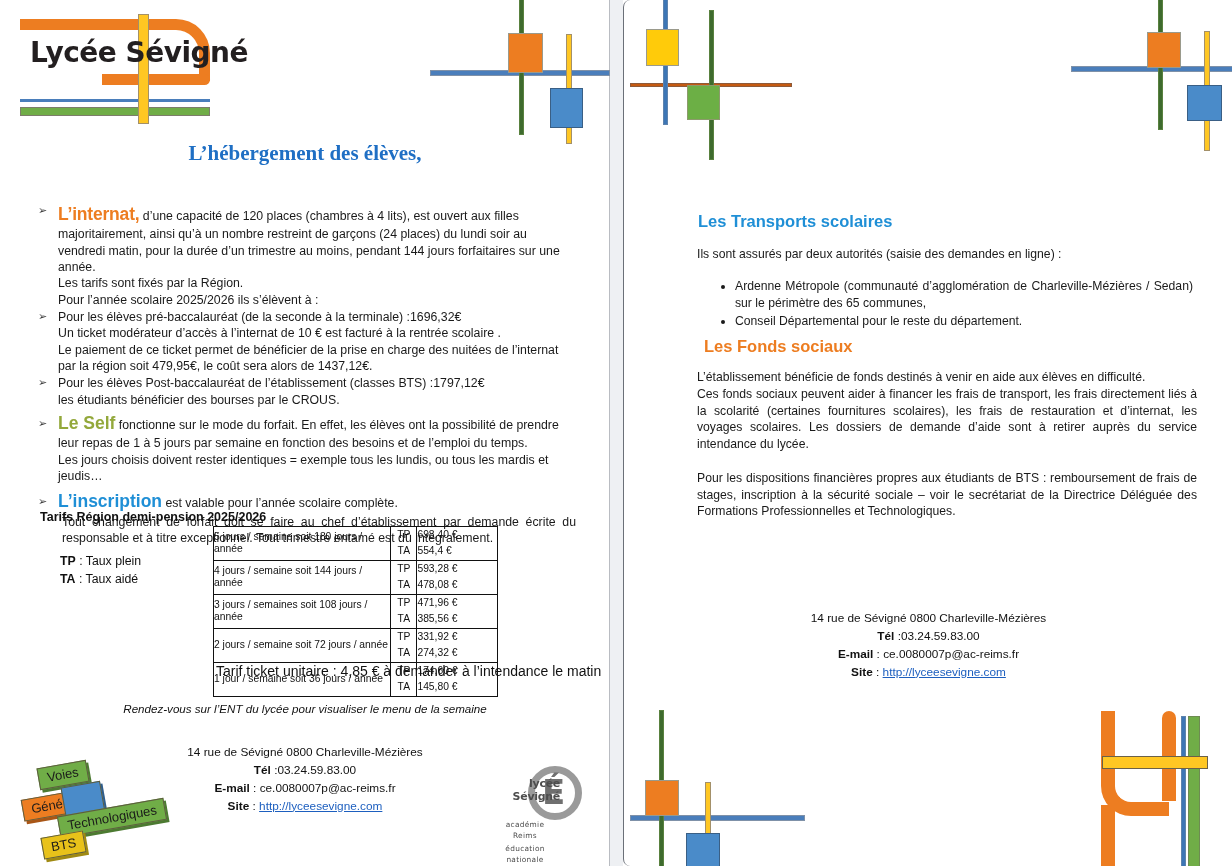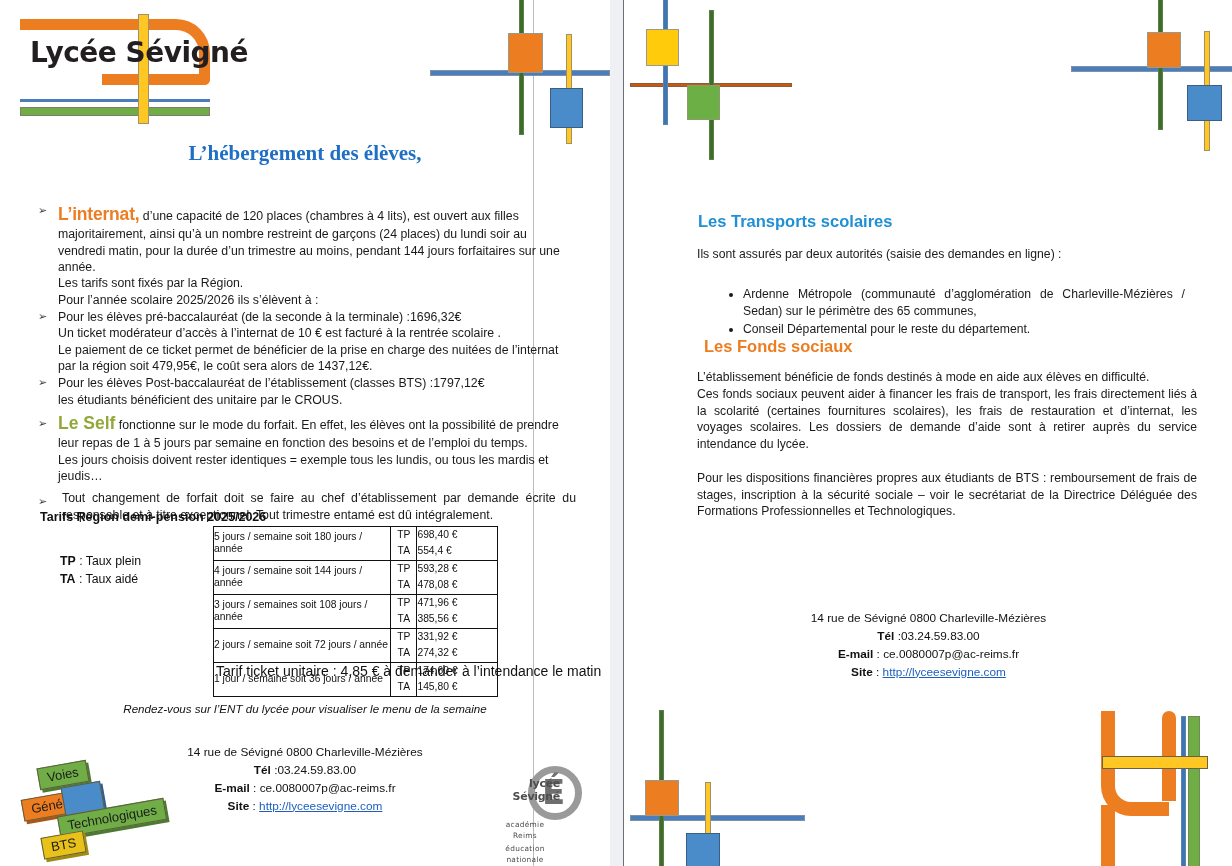--- a/index.html
+++ b/index.html
@@ -5,25 +5,25 @@
   * { box-sizing: border-box; margin: 0; padding: 0; }
   html, body {
     width: 1232px; height: 866px;
     background: #ffffff;
     font-family: "Liberation Sans", sans-serif;
     overflow: hidden;
   }
   .page { position: relative; width: 1232px; height: 866px; background:#fff; }
 
   
-  .panel-left  { position:absolute; left:0;   top:0; width:534px; height:866px; background:#fff;
+  .panel-left  { position:absolute; left:0;   top:0; width:610px; height:866px; background:#fff;
                  border-right:1px solid #b9bcc2; }
   .gutter      { position:absolute; left:610px; top:0; width:13px; height:866px; background:#eef0f3; }
   .panel-right { position:absolute; left:623px; top:0; width:609px; height:866px; background:#fff;
-                 border-left:1px solid #6b7078; }
+                 border-left:1px solid #6b7078;border-radius:7px; }
 
   
   .logo { position:absolute; left:14px; top:14px; width:200px; height:100px; }
   .logo .orange-hook {
     position:absolute; left:6px; top:5px; width:190px; height:62px;
     border-top:11px solid #ED7D21; border-right:11px solid #ED7D21;
     border-top-right-radius:34px;
   }
   .logo .orange-tail { position:absolute; left:88px; top:60px; width:108px; height:11px;
                        background:#ED7D21; border-radius:0 6px 6px 0; }
@@ -155,21 +155,21 @@
     position:absolute; font-size:16.5px; font-weight:bold; color:#1F8FD6;
     font-family:"Liberation Sans", sans-serif;
   }
   .h-orange {
     position:absolute; font-size:16.5px; font-weight:bold; color:#ED7D21;
     font-family:"Liberation Sans", sans-serif;
   }
   .body-right {
     position:absolute; font-size:12.2px; color:#1a1a1a; line-height:1.36;
   }
-  ul.bullets { margin:12px; padding-left:34px; list-style:disc; }
+  ul.bullets { margin:4px; padding-left:34px; list-style:disc; }
   ul.bullets li { margin-bottom:2px; text-align:justify; }
   .u { }
 </style>
 </head>
 <body>
 
 <div class="page">
 
   <div class="panel-left">
 
@@ -206,31 +206,32 @@
       <div class="blk">
         <span class="arrow">➢</span>
         <span class="ind">Pour les élèves pré-baccalauréat (de la seconde à la terminale) :1696,32€</span>
         <span class="ind">Un ticket modérateur d’accès à l’internat de 10 € est facturé à la rentrée scolaire .</span>
         <span class="ind">Le paiement de ce ticket permet de bénéficier de la prise en charge des nuitées de l’internat par la région soit 479,95€, le coût sera alors de 1437,12€.</span>
       </div>
 
       <div class="blk">
         <span class="arrow">➢</span>
         <span class="ind">Pour les élèves Post-baccalauréat de l’établissement (classes BTS) :1797,12€</span>
-        <span class="ind">les étudiants bénéficient des unitaire par le CROUS.</span>
+        <span class="ind">les étudiants bénéficier des bourses par le CROUS.</span>
       </div>
 
       <div class="blk" style="margin-top:4px;">
         <span class="arrow" style="top:5px;">➢</span>
         <span class="just"><span class="lead-green">Le Self</span><span> fonctionne sur le mode du forfait. En effet, les élèves ont la possibilité de prendre leur repas de 1 à 5 jours par semaine en fonction des besoins et de l’emploi du temps.</span></span>
         <span class="ind">Les jours choisis doivent rester identiques = exemple tous les lundis, ou tous les mardis et jeudis…</span>
       </div>
 
       <div class="blk" style="margin-top:6px;">
         <span class="arrow" style="top:5px;">➢</span>
+        <span><span class="lead-blue">L’inscription</span><span> est valable pour l’année scolaire complète.</span></span>
         <span class="ind just" style="padding-left:4px;">Tout changement de forfait doit se faire au chef d’établissement par demande écrite du responsable et à titre exceptionnel. Tout trimestre entamé est dû intégralement.</span>
       </div>
 
     </div>
 
     <div class="tarif-title">Tarifs Région demi-pension 2025/2026</div>
 
     <div class="legend">
       <div>
         <b>TP</b><span> : Taux plein</span>
@@ -361,21 +362,21 @@
 
     <div class="body-right" style="left:73px; top:274px; width:500px;">
       <ul class="bullets">
         <li>Ardenne Métropole (communauté d’agglomération de Charleville-Mézières / Sedan) sur le périmètre des 65 communes,</li>
         <li>Conseil Départemental pour le reste du département.</li>
       </ul>
     </div>
 
     <div class="h-orange" style="left:80px; top:337px;">Les Fonds sociaux</div>
 
-    <div class="body-right" style="left:73px; top:369px; width:500px;">L’établissement bénéficie de fonds destinés à mode en aide aux élèves en difficulté.</div>
+    <div class="body-right" style="left:73px; top:369px; width:500px;">L’établissement bénéficie de fonds destinés à venir en aide aux élèves en difficulté.</div>
     <div class="body-right just" style="left:73px; top:386px; width:500px; text-align:justify;">Ces fonds sociaux peuvent aider à financer les frais de transport, les frais directement liés à la scolarité (certaines fournitures scolaires), les frais de restauration et d’internat, les voyages scolaires. Les dossiers de demande d’aide sont à retirer auprès du service intendance du lycée.</div>
 
     <div class="body-right" style="left:73px; top:470px; width:500px; text-align:justify;">
       <span class="u">Pour les dispositions financières propres aux étudiants de BTS</span><span> : remboursement de  frais de stages, inscription à la sécurité sociale – voir le secrétariat de la Directrice Déléguée des Formations Professionnelles et Technologiques.</span>
     </div>
 
     <div class="deco" style="left:6px; top:705px; width:190px; height:161px;">
       <div class="hrule" style="left:0px;  top:110px; width:175px;"></div>
       <div class="vgreen" style="left:29px; top:5px;  height:170px;"></div>
       <div class="vyellow" style="left:75px; top:77px; height:100px;"></div>

